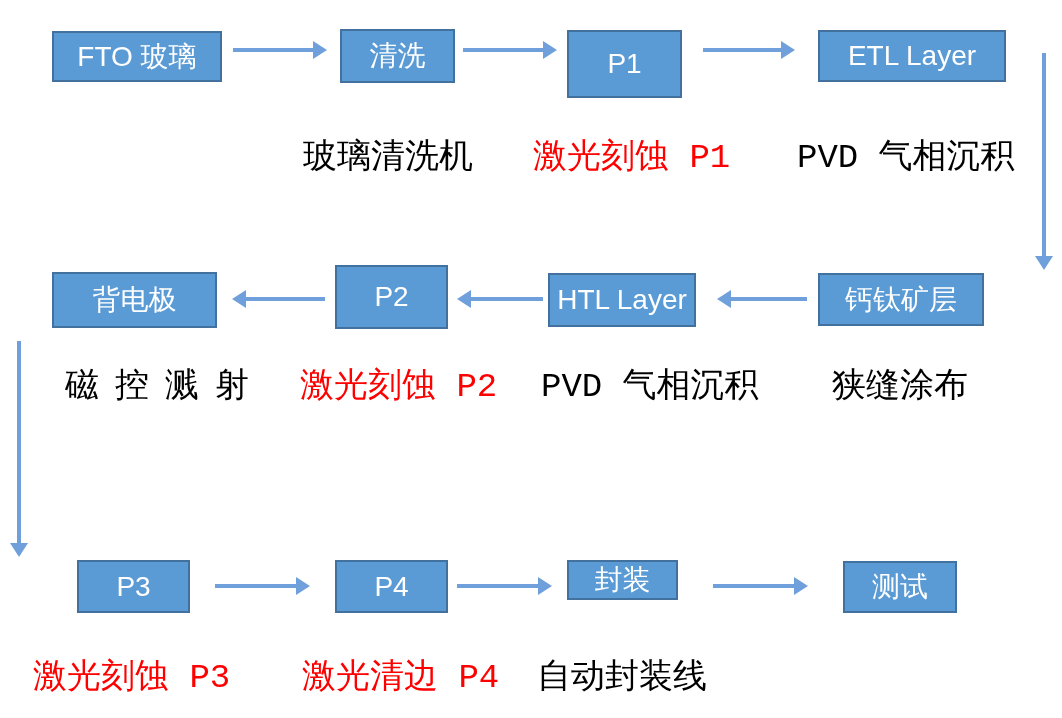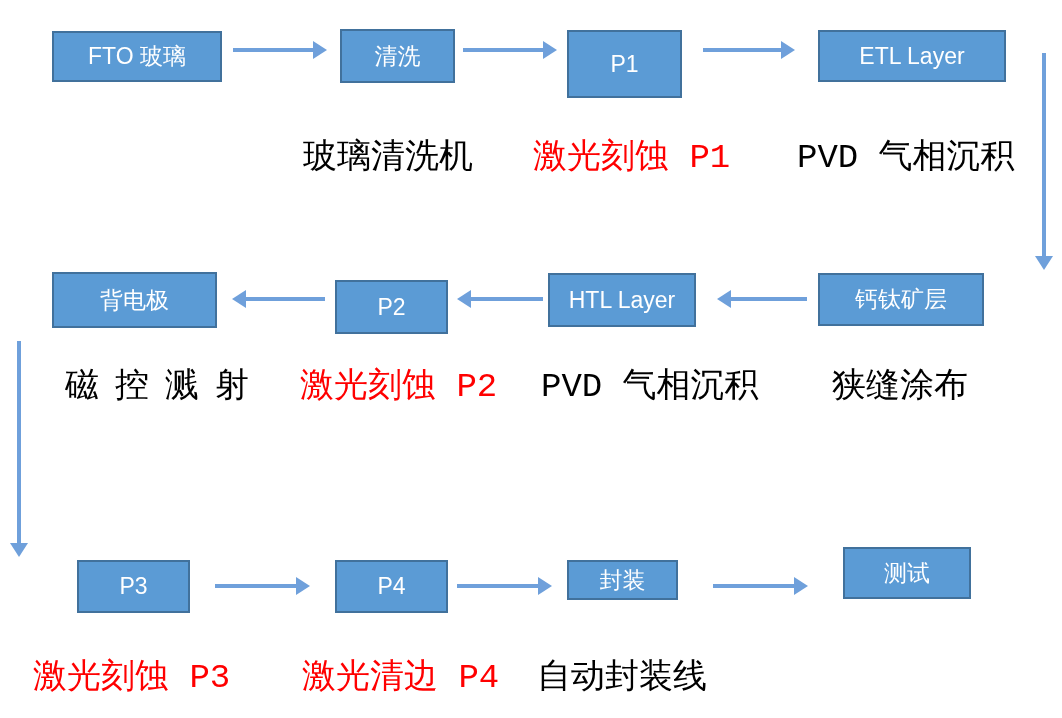--- a/index.html
+++ b/index.html
@@ -19,21 +19,21 @@
     font-family: "Liberation Sans", sans-serif;
     overflow: hidden;
   }
   .box {
     position: absolute;
     box-sizing: border-box;
     background: var(--box-fill);
     border: 2px solid var(--box-border);
     color: var(--box-text);
     display: flex; align-items: center; justify-content: center;
-    font-size: 23px;
+    font-size: 28px;
     white-space: nowrap;
   }
   .label {
     position: absolute;
     font-size: 34px;
     line-height: 1.15;
     color: var(--text-black);
     white-space: nowrap;
     font-family: Liberation Mono, monospace;
   }
@@ -67,38 +67,38 @@
 <div class="harrow right" style="left:233px;top:48px;width:80px"></div>
 <div class="harrow right" style="left:463px;top:48px;width:80px"></div>
 <div class="harrow right" style="left:703px;top:48px;width:78px"></div>
 <div class="varrow down" style="left:1042px;top:53px;height:203px"></div>
 
 <div class="label" style="left:303px;top:139px">玻璃清洗机</div>
 <div class="label red" style="left:533px;top:139px">激光刻蚀 P1</div>
 <div class="label" style="left:797px;top:139px">PVD 气相沉积</div>
 
 <div class="box" style="left:52px;top:272px;width:165px;height:56px">背电极</div>
-<div class="box" style="left:335px;top:280px;width:113px;height:54px">P2</div>
+<div class="box" style="left:335px;top:265px;width:113px;height:64px">P2</div>
 <div class="box" style="left:548px;top:273px;width:148px;height:54px">HTL Layer</div>
 <div class="box" style="left:818px;top:273px;width:166px;height:53px">钙钛矿层</div>
 
 <div class="harrow left" style="left:731px;top:297px;width:76px"></div>
 <div class="harrow left" style="left:471px;top:297px;width:72px"></div>
 <div class="harrow left" style="left:246px;top:297px;width:79px"></div>
 <div class="varrow down" style="left:17px;top:341px;height:202px"></div>
 
 <div class="label" style="left:65px;top:368px;letter-spacing:16px">磁控溅射</div>
 <div class="label red" style="left:300px;top:368px">激光刻蚀 P2</div>
 <div class="label" style="left:541px;top:368px">PVD 气相沉积</div>
 <div class="label" style="left:832px;top:368px">狭缝涂布</div>
 
 <div class="box" style="left:77px;top:560px;width:113px;height:53px">P3</div>
 <div class="box" style="left:335px;top:560px;width:113px;height:53px">P4</div>
 <div class="box" style="left:567px;top:560px;width:111px;height:40px">封装</div>
-<div class="box" style="left:843px;top:547px;width:128px;height:52px">测试</div>
+<div class="box" style="left:843px;top:561px;width:114px;height:52px">测试</div>
 
 <div class="harrow right" style="left:215px;top:584px;width:81px"></div>
 <div class="harrow right" style="left:457px;top:584px;width:81px"></div>
 <div class="harrow right" style="left:713px;top:584px;width:81px"></div>
 
 <div class="label red" style="left:33px;top:659px">激光刻蚀 P3</div>
 <div class="label red" style="left:302px;top:659px">激光清边 P4</div>
 <div class="label" style="left:537px;top:659px">自动封装线</div>
 
 </body></html>

